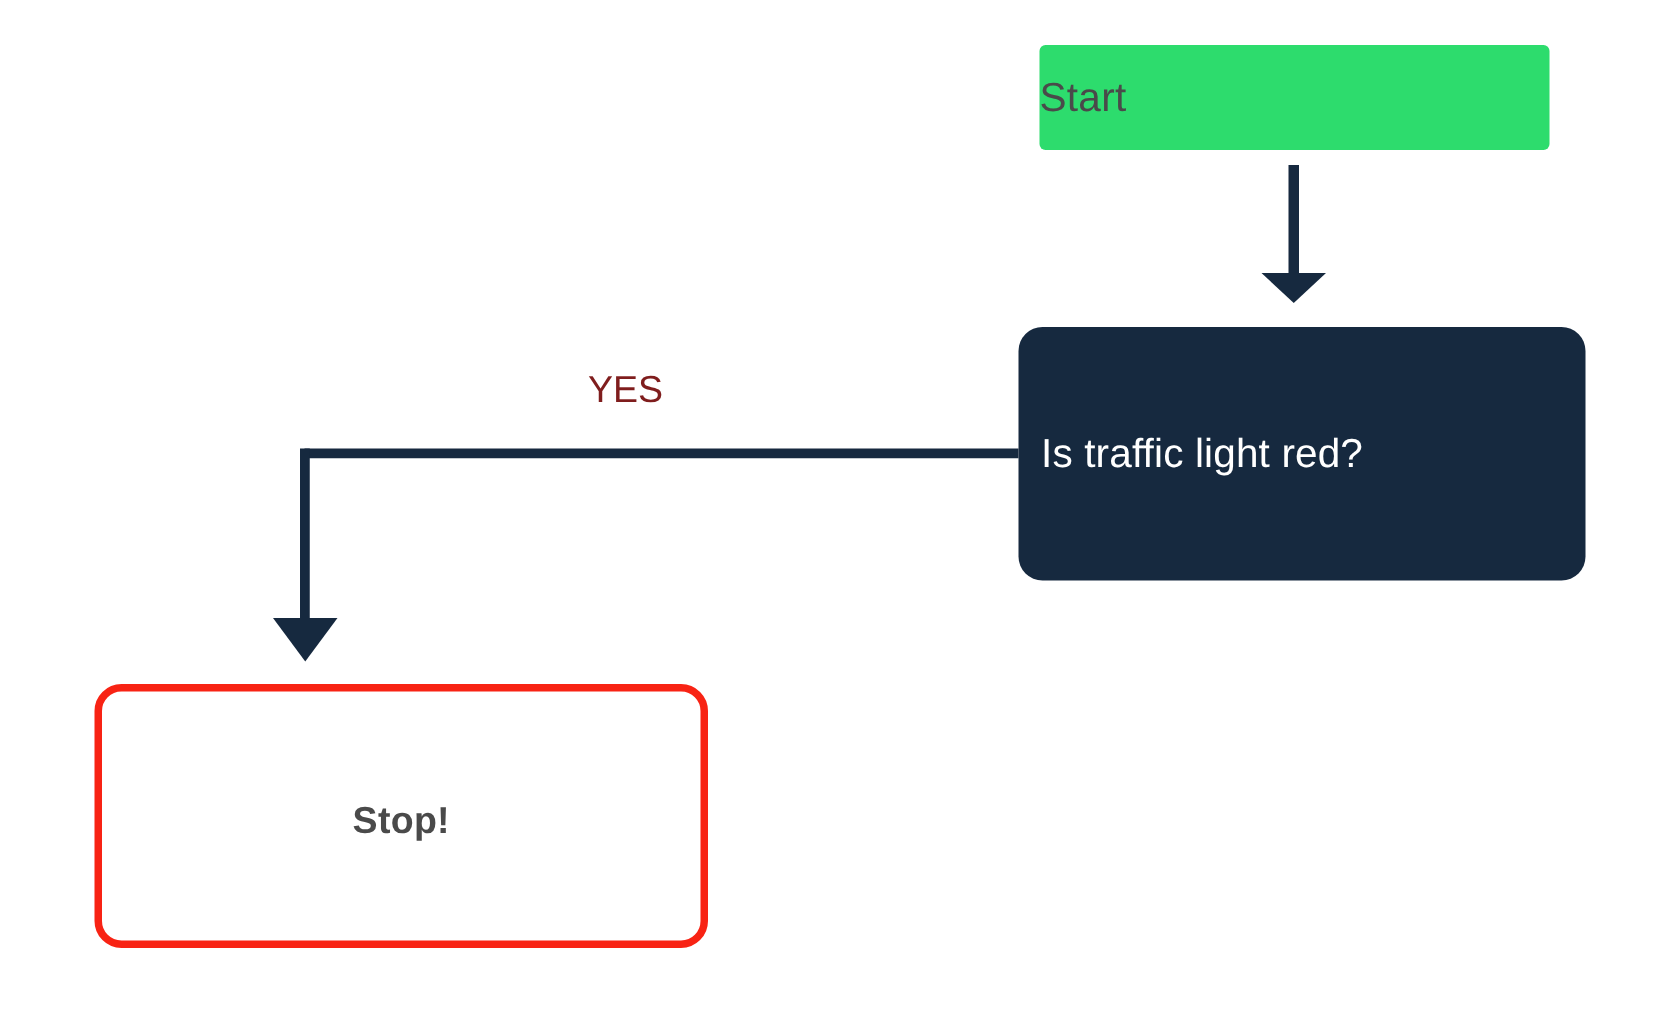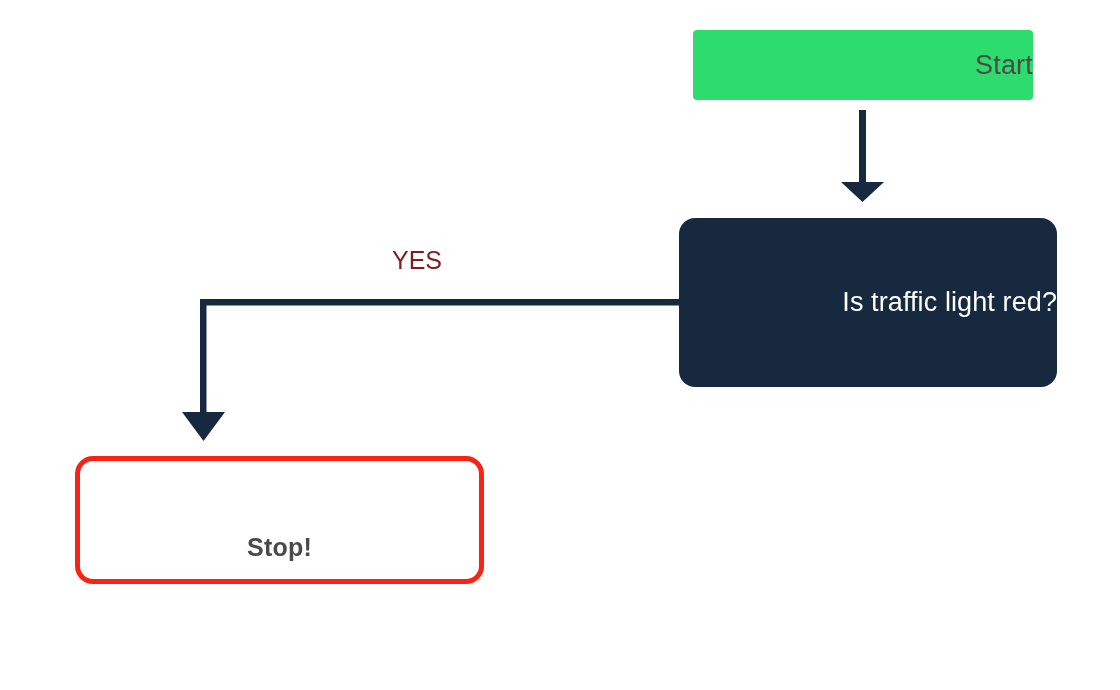--- a/index.html
+++ b/index.html
@@ -17,21 +17,21 @@
     position: relative;
     width: 1120px;
     height: 690px;
     background: #ffffff;
   }
   .node {
     position: absolute;
     box-sizing: border-box;
     display: flex;
     align-items: center;
-    justify-content: flex-end;
+    justify-content: flex-start;
     text-align: center;
   }
 
   
   #node-start {
     left: 693px;
     top: 30px;
     width: 340px;
     height: 70px;
     background: #2ddc6d;
@@ -45,34 +45,35 @@
   }
 
   
   #node-decision {
     left: 679px;
     top: 218px;
     width: 378px;
     height: 169px;
     background: #16293f;
     border-radius: 16px;
+    padding-left: 15px;
   }
   #node-decision .node-label {
     color: #ffffff;
     font-size: 27px;
     font-weight: 400;
     letter-spacing: 0.1px;
   }
 
   
   #node-stop {
-    left: 75px;
+    left: 63px;
     top: 456px;
     width: 409px;
-    height: 128px;
+    height: 176px;
     background: #ffffff;
     border: 5px solid #f82314;
     border-radius: 18px;
     align-items: flex-start;
     padding-top: 72px;
   }
   #node-stop .node-label {
     width: 100%;
     color: #4a4a4a;
     font-size: 25px;

